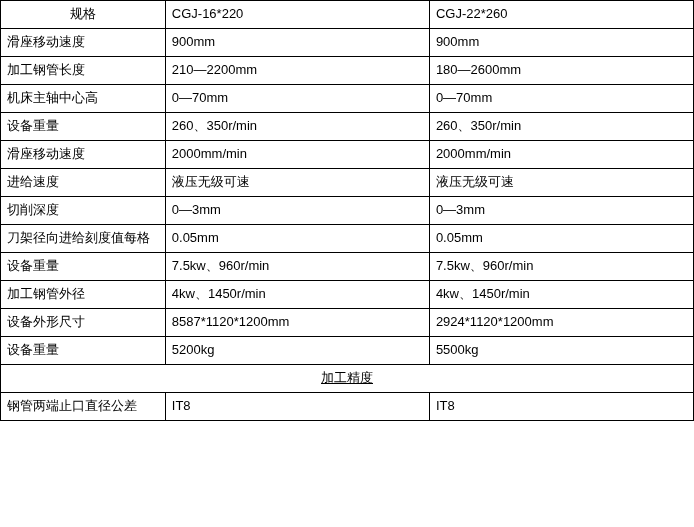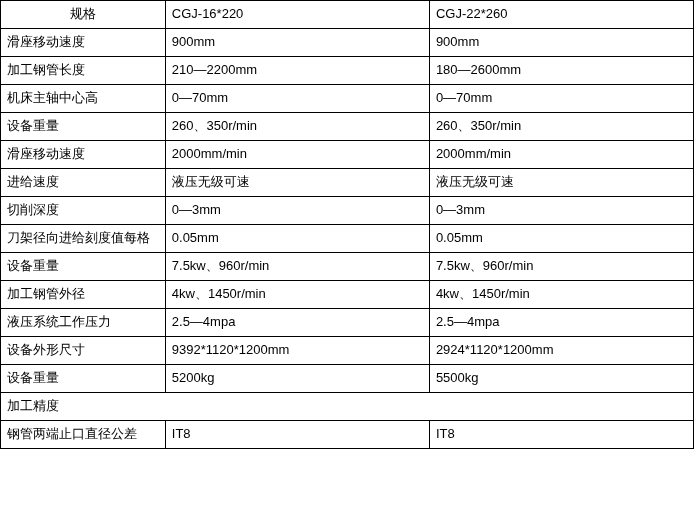--- a/index.html
+++ b/index.html
@@ -36,21 +36,22 @@
   }
   .col-val {
     width: 250px;
     text-align: left;
   }
   .hdr-label {
     text-align: center;
     padding-left: 6px;
   }
   .section-row td {
-    text-align: left;
+    text-align: center;
+    text-decoration: underline;
   }
 </style>
 </head>
 <body>
 
 <table id="spec-table">
   <colgroup>
     <col class="col-label">
     <col class="col-val">
     <col class="col-val">
@@ -106,27 +107,22 @@
       <td class="col-label">设备重量</td>
       <td class="col-val">7.5kw、960r/min</td>
       <td class="col-val">7.5kw、960r/min</td>
     </tr>
     <tr>
       <td class="col-label">加工钢管外径</td>
       <td class="col-val">4kw、1450r/min</td>
       <td class="col-val">4kw、1450r/min</td>
     </tr>
     <tr>
-      <td class="col-label">液压系统工作压力</td>
-      <td class="col-val">2.5—4mpa</td>
-      <td class="col-val">2.5—4mpa</td>
-    </tr>
-    <tr>
       <td class="col-label">设备外形尺寸</td>
-      <td class="col-val">9392*1120*1200mm</td>
+      <td class="col-val">8587*1120*1200mm</td>
       <td class="col-val">2924*1120*1200mm</td>
     </tr>
     <tr>
       <td class="col-label">设备重量</td>
       <td class="col-val">5200kg</td>
       <td class="col-val">5500kg</td>
     </tr>
 
     <tr class="section-row">
       <td colspan="3">加工精度</td>

